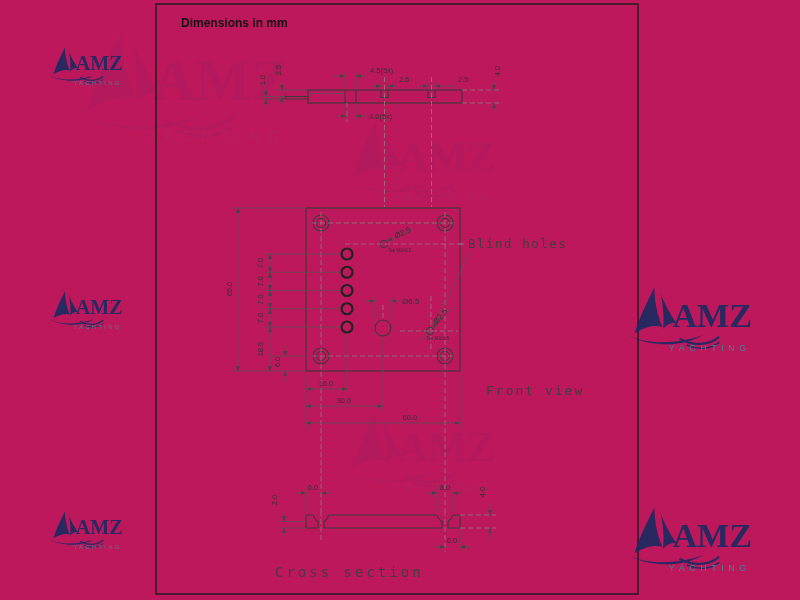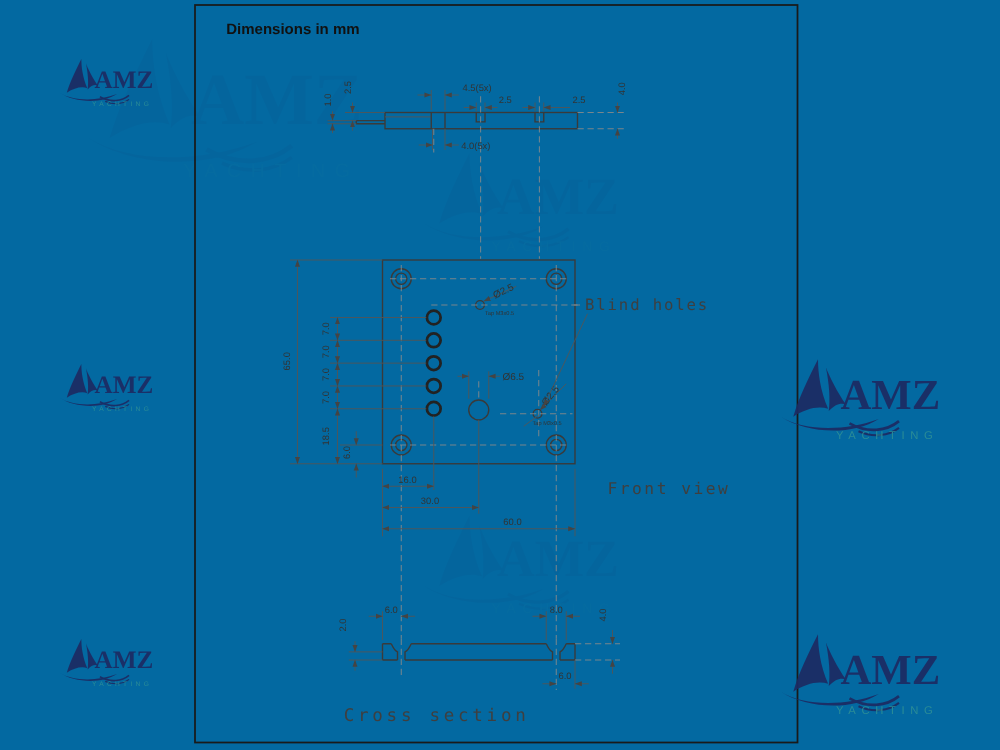--- a/index.html
+++ b/index.html
@@ -1,16 +1,16 @@
 <!DOCTYPE html>
 <html><head>
 <meta charset="utf-8">
 <style>
   html,body{margin:0;padding:0;background:#ffffff;}
-  #stage{position:relative;width:800px;height:600px;background:#0369a1;overflow:hidden;
+  #stage{position:relative;width:800px;height:600px;background:#be185d;overflow:hidden;
          font-family:"Liberation Sans",sans-serif;}
   svg text{user-select:none;}
   .ol   {stroke:#3a3a3a;stroke-width:1.1;fill:none;}
   .olb  {stroke:#222222;stroke-width:2.2;fill:none;}
   .thin {stroke:#555555;stroke-width:0.7;fill:none;}
   .dash {stroke:#8a8a8a;stroke-width:0.7;fill:none;stroke-dasharray:5 3;}
   .dim  {font:8px "Liberation Sans",sans-serif;fill:#333333;}
   .dims {font:7.5px "Liberation Sans",sans-serif;fill:#333333;}
   .tiny {font:4.5px "Liberation Sans",sans-serif;fill:#333333;}
   .cad  {font-family:"DejaVu Sans Mono",monospace;fill:#3f3f3f;}

